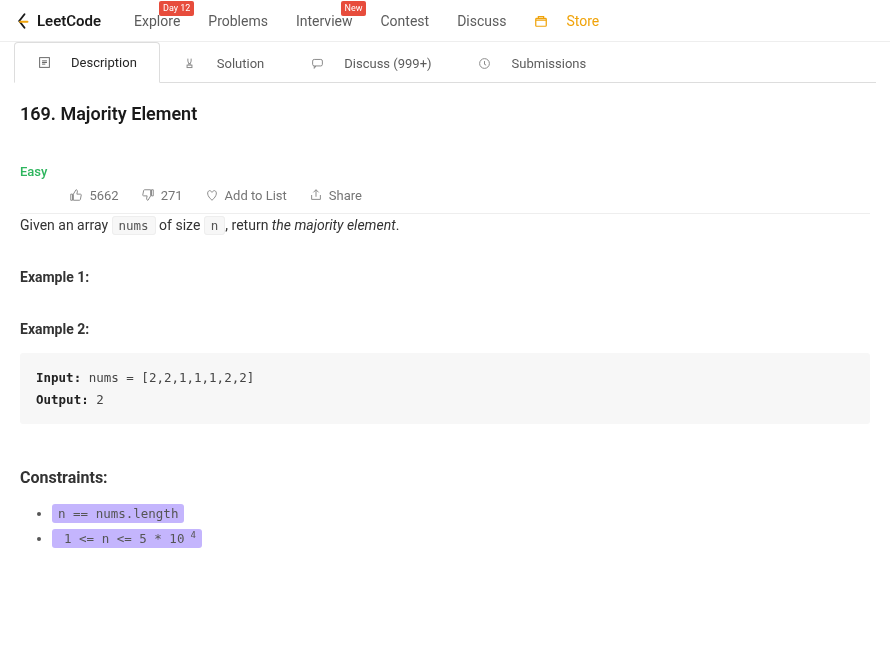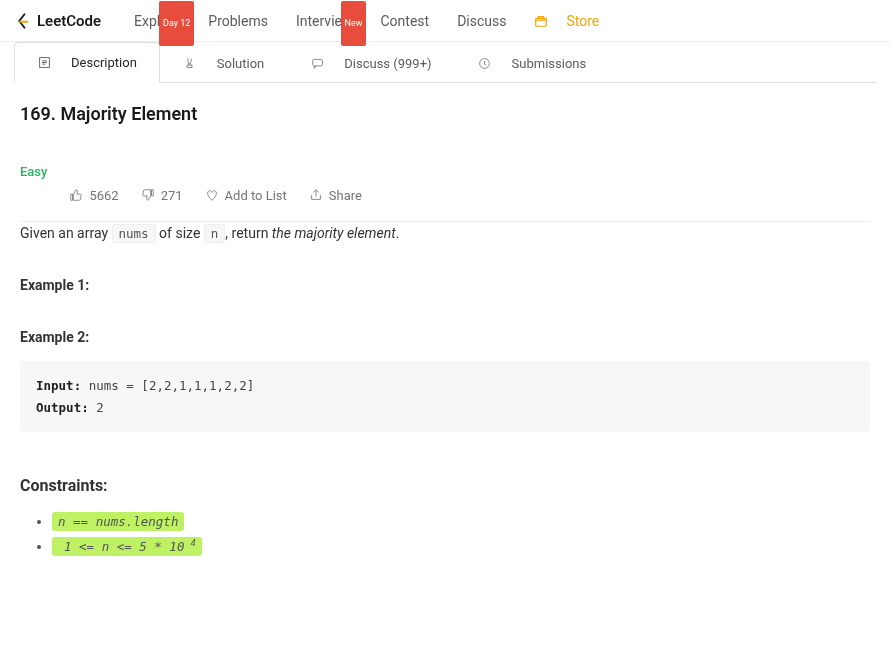--- a/index.html
+++ b/index.html
@@ -33,21 +33,21 @@
       cursor: pointer;
     }
     .nav-item.store { color: #f0a30a; display:flex; align-items:center; gap:18px;}
     .badge {
       position: absolute;
       top: -12px;
       right: -2px;
       background: #e74c3c;
       color: #fff;
       font-size: 9px;
-      padding: 17px 4px;
+      padding: 2px 4px;
       border-radius: 2px;
       line-height: 11px;
     }
     .tabs {
       display: flex;
       border-bottom: 1px solid #ddd;
       margin: 0 14px;
       margin-top: 0;
     }
     .tab {
@@ -76,21 +76,21 @@
       font-size: 18px;
       font-weight: 600;
       color: #1a1a1a;
       margin: 6px 0 16px 0;
     }
     .meta-row {
       display: flex;
       align-items: center;
       gap: 22px;
       font-size: 13px;
-      padding-bottom: 18px;
+      padding-bottom: 10px;
       border-bottom: 1px solid #eee;
       color: #757575;
     }
     .difficulty { color: #2db55d; font-weight: 500; }
     .meta-item { display: flex; align-items: flex-start; gap: 6px; cursor:pointer;margin-top:48px; }
     .body-text {
       font-size: 14px;
       line-height: 1.7;
       color: #333;
     }
@@ -132,24 +132,23 @@
       list-style: disc;
       padding-left: 32px;
     }
     .constraints li {
       margin: 4px 0;
       font-family: ui-monospace, "SFMono-Regular", Consolas, monospace;
       font-size: 12.5px;
       color: #555;
     }
     .constraints li span {
-       background: #bef264;
+       background: #c4b5fd;
        padding: 2px 6px;
        border-radius:3px;
-       font-style:italic;
     }
     .constraints li sup { font-size: 9px; }
     svg { display:block; }
   </style>
 </head>
 <body>
 
 <div class="topnav">
   <div class="logo">
     <span class="icon">

